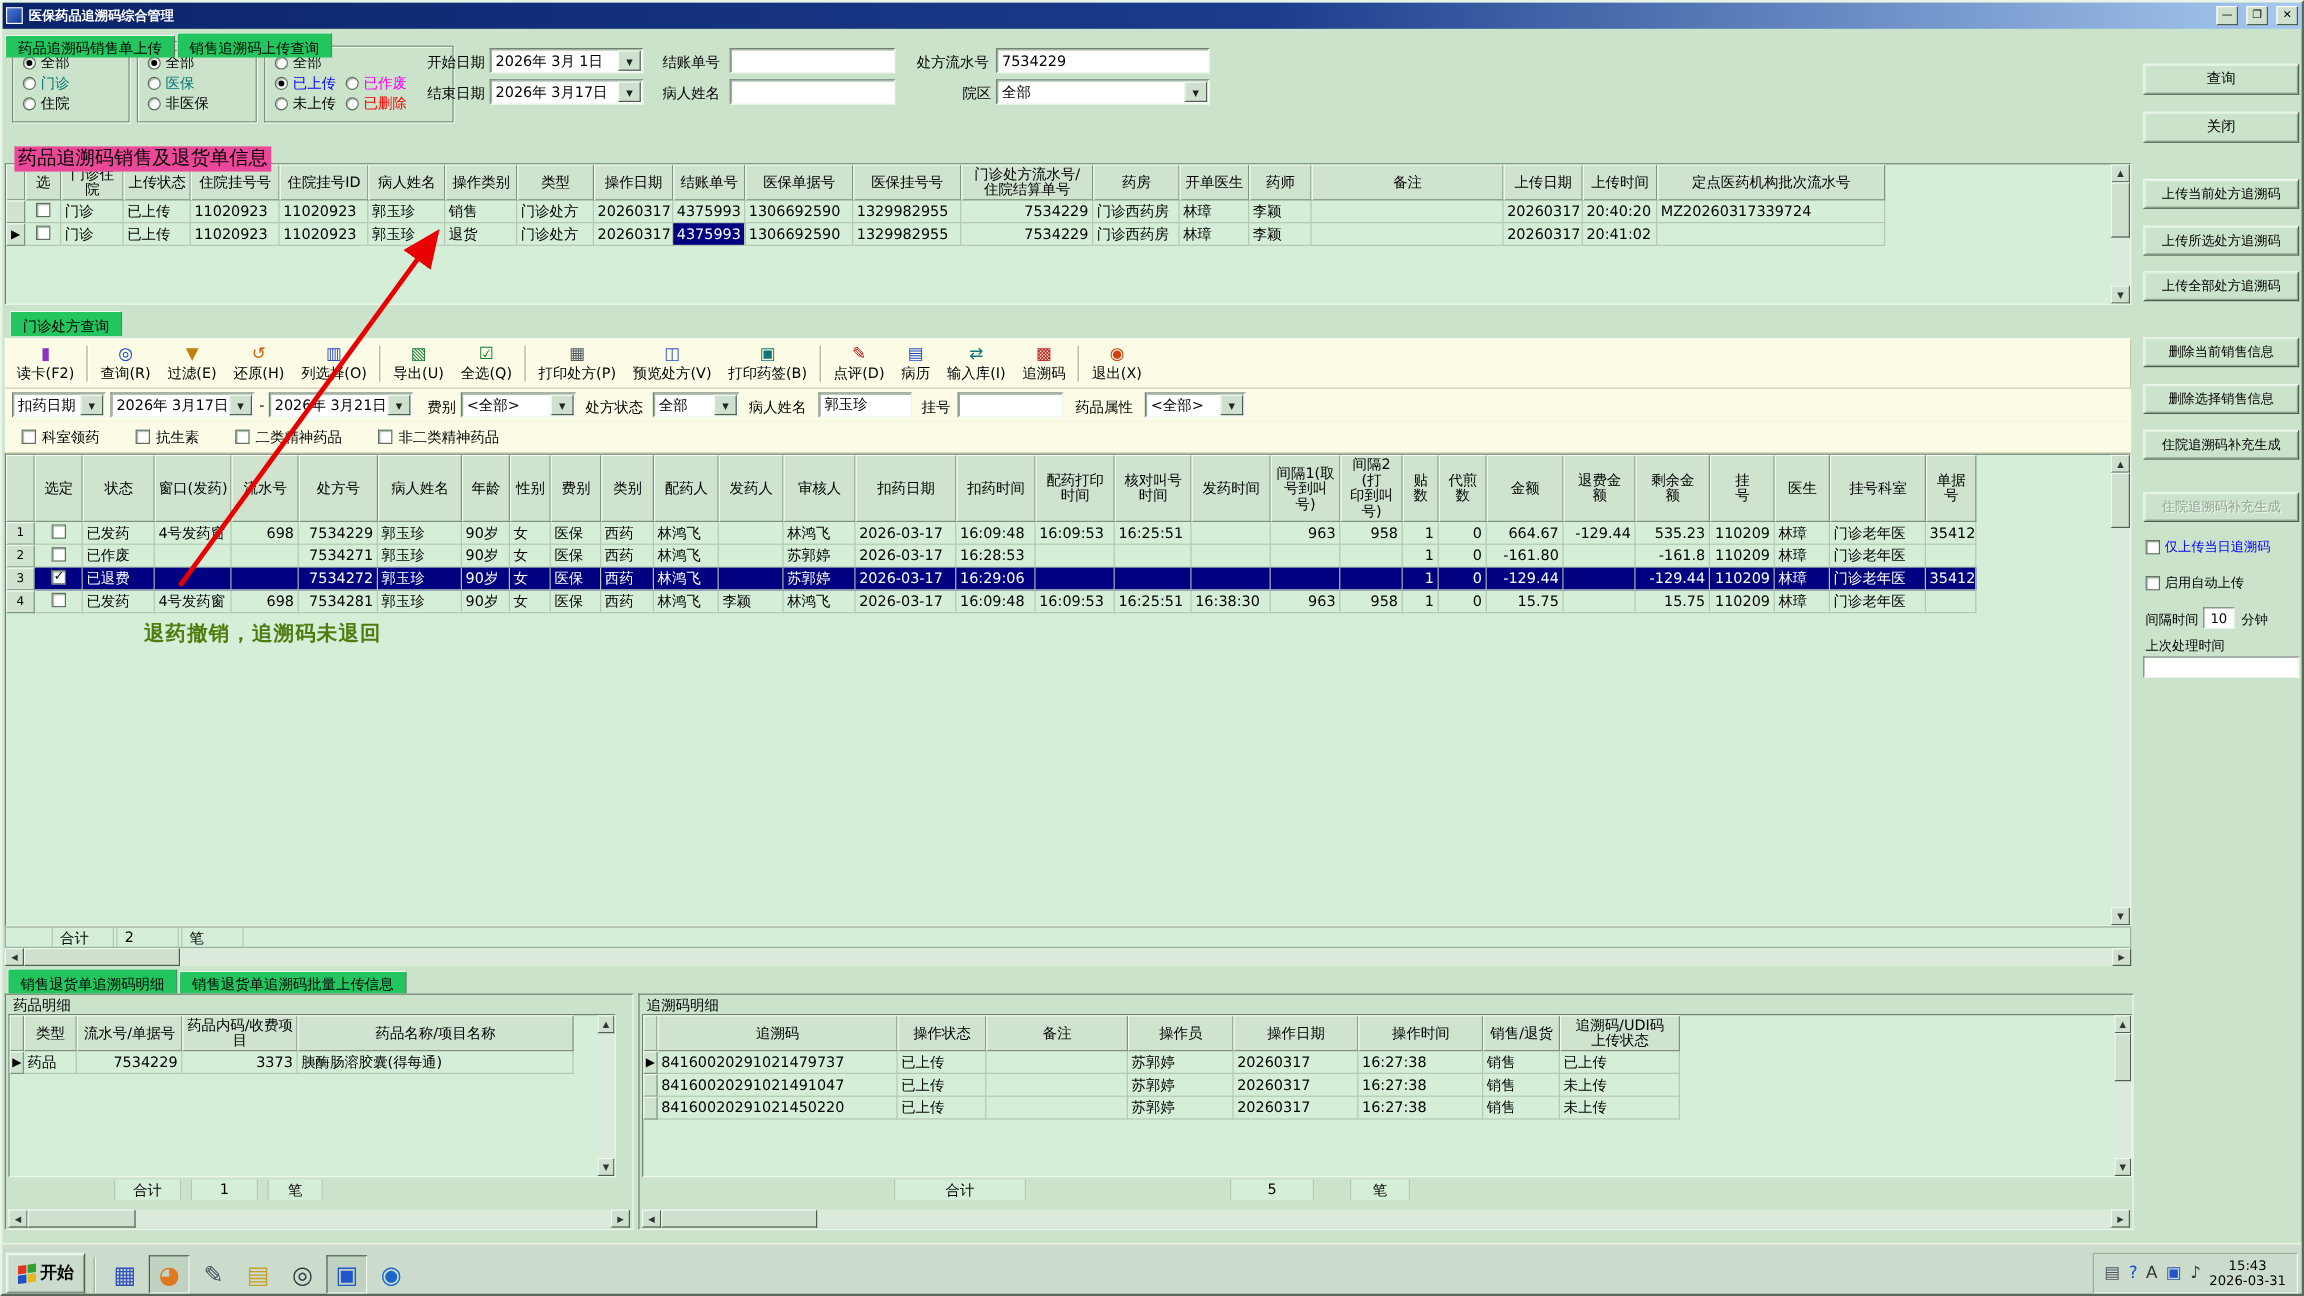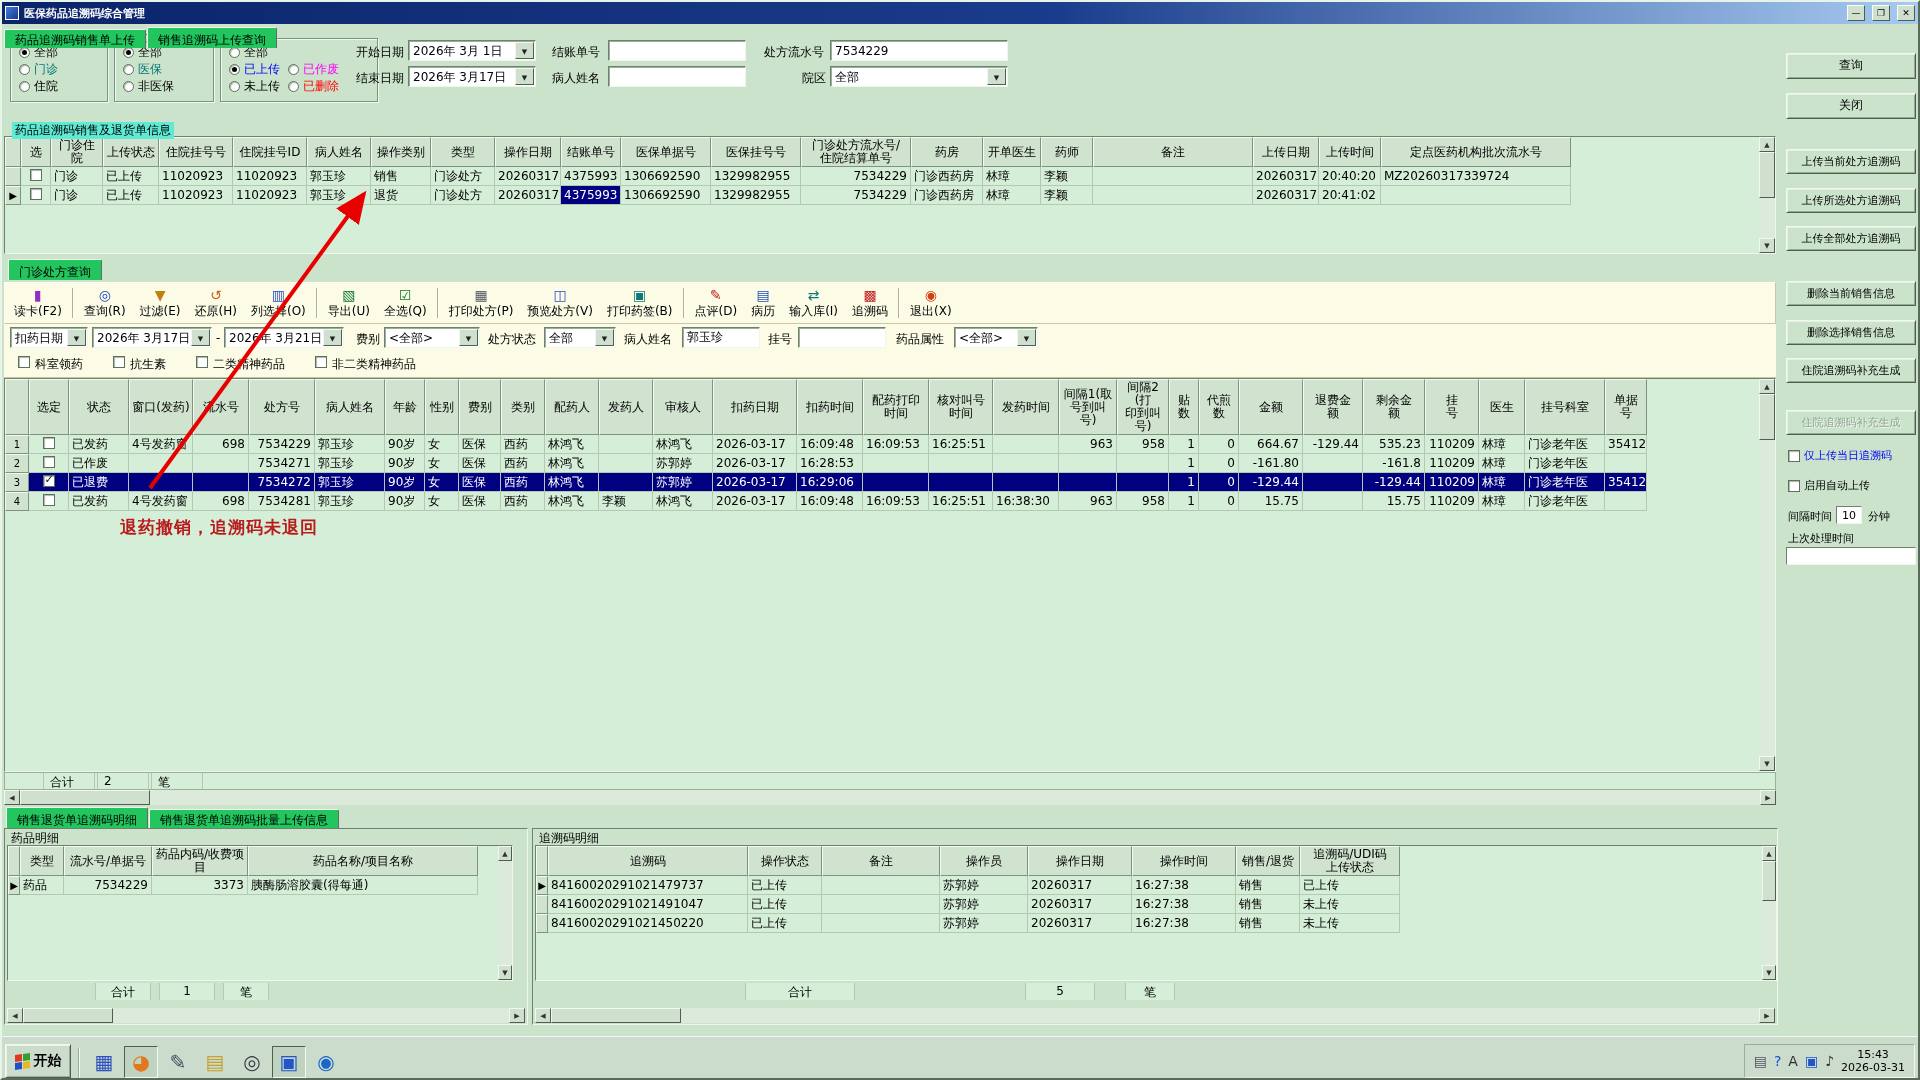--- a/index.html
+++ b/index.html
@@ -31,21 +31,21 @@
 .sidepanel{position:absolute;left:1782px;top:46px;width:134px;height:990px}
 .sbtn{position:absolute;left:2px;width:130px;height:25px;background:#cbe3cb;border:1px solid;border-color:#f0f8f0 #4f5f4f #4f5f4f #f0f8f0;box-shadow:inset 1px 1px 0 #e4f2e4,inset -1px -1px 0 #93ab93;font-size:11px;text-align:center;line-height:23px;cursor:pointer;white-space:nowrap;overflow:hidden}
 .sbtn.big{height:26px;font-size:12px}
 .sbtn.disabled{color:#93a593;text-shadow:1px 1px 0 #f0f8f0;cursor:default}
 .schk{position:absolute;left:4px;display:flex;gap:4px;align-items:center;font-size:11px;cursor:pointer;white-space:nowrap}
 .cb{position:relative;width:12px;height:12px;background:#fff;border:1px solid #5f6f5f;box-shadow:inset 1px 1px 1px #a8b8a8;flex:0 0 12px;display:inline-block}
 .cb.checked::after{content:"✓";position:absolute;left:1px;top:-3px;font-size:11px;color:#111}
 .sidesmall{position:absolute;font-size:11px;white-space:nowrap}
 .sinput{position:absolute;height:18px;background:#fff;border:1px solid;border-color:#6f826f #eef6ee #eef6ee #6f826f;padding:0 3px;font:11px "DejaVu Sans",sans-serif}
 
-.group-title{position:absolute;font-size:12px;z-index:2;background:#5eead4;padding:0 3px}
+.group-title{position:absolute;font-size:16px;z-index:2;background:#ec4899;padding:0 3px}
 .gridbox{position:absolute;background:#d5eed7;border:1px solid;border-color:#6f826f #eef6ee #eef6ee #6f826f;overflow:hidden}
 table.grid{border-collapse:separate;border-spacing:0;table-layout:fixed}
 .grid th{background:#cfe3cf;border:1px solid;border-color:#f2faf2 #7d937d #7d937d #f2faf2;font-weight:normal;font-size:12px;line-height:13px;padding:1px 2px;white-space:pre-line;word-break:break-all;text-align:center;vertical-align:middle;overflow:hidden}
 .grid td{border-right:1px solid #b4c8b4;border-bottom:1px solid #b4c8b4;font-size:12px;height:19px;padding:0 3px;white-space:nowrap;overflow:hidden;vertical-align:middle}
 .grid td.gm{background:#cfe3cf;border:1px solid;border-color:#f2faf2 #7d937d #7d937d #f2faf2;text-align:center;font-size:10px;padding:0;color:#000}
 .grid tr.selrow td{background:#000080;color:#fff}
 .grid tr.selrow td.gm{background:#cfe3cf;color:#000}
 .grid td.hl{background:#000080;color:#fff}
 .grid td.num{text-align:right}
 .grid td.ctr{text-align:center}
@@ -54,21 +54,21 @@
 .drug-t thead th{height:20px}
 .trace-t thead th{height:26px}
 
 .rx-tabstrip{position:absolute;left:2px;top:256px;height:22px;display:flex;align-items:flex-end;padding-left:4px}
 .toolbar{position:absolute;left:2px;top:280px;width:1772px;height:42px;background:#fbfbe6;border:1px solid;border-color:#fffff4 #c8c8a8 #c8c8a8 #fffff4;display:flex;align-items:stretch;padding:1px 2px}
 .titem{display:flex;flex-direction:column;align-items:center;justify-content:center;padding:0 7px;font-size:12px;cursor:pointer;white-space:nowrap}
 .ticon{font-size:14px;line-height:16px}
 .tsep{width:0;border-left:1px solid #b0b090;border-right:1px solid #ffffff;margin:4px 3px}
 .rx-filter{position:absolute;left:2px;top:322px;width:1772px;height:27px;background:#fbfbe6}
 .rx-checks{position:absolute;left:2px;top:349px;width:1772px;height:27px;background:#fbfbe6;display:flex;align-items:center;gap:30px;padding-left:14px;border-bottom:1px solid #c8c8a8}
-.chk{display:flex;align-items:flex-start;gap:5px;font-size:12px;cursor:pointer;white-space:nowrap}
+.chk{display:flex;align-items:center;gap:5px;font-size:12px;cursor:pointer;white-space:nowrap}
 
 .annotation{position:absolute;left:118px;top:514px;font-size:17px;font-weight:bold;z-index:30;letter-spacing:1px}
 .arrowsvg{position:absolute;left:0;top:0;z-index:29;pointer-events:none}
 
 .rx-footer{position:absolute;left:2px;top:770px;width:1772px;height:18px;background:#d5eed7;border:1px solid #9ab09a;padding-left:38px;display:flex}
 .fcell{border-right:1px solid #b4c8b4;border-left:1px solid #b4c8b4;margin-right:2px;padding:1px 6px;font-size:12px;height:16px;min-width:52px}
 .vscroll{position:absolute;width:16px;background:#dceadc;display:flex;flex-direction:column;z-index:5}
 .hscroll{position:absolute;height:15px;background:#dceadc;display:flex;z-index:5}
 .sb{flex:0 0 16px;background:#cfe0cf;border:1px solid;border-color:#f0f8f0 #4f5f4f #4f5f4f #f0f8f0;font-size:7px;color:#333;display:flex;align-items:center;justify-content:center;cursor:pointer}
 .sthumb{background:#cfe0cf;border:1px solid;border-color:#f0f8f0 #4f5f4f #4f5f4f #f0f8f0;cursor:pointer}
@@ -627,21 +627,21 @@
           </tr>
         </tbody>
       </table>
     <div class="vscroll" style="right:0;top:0;height:392px">
       <div class="sb">▲</div>
       <div class="sthumb"></div>
       <div class="sb" style="margin-top:auto">▼</div>
     </div>
   </div>
 
-  <div class="annotation" style="color: #b91c1c;">退药撤销，追溯码未退回</div>
+  <div class="annotation" style="color: #4d7c0f;">退药撤销，追溯码未退回</div>
   <svg class="arrowsvg" width="1920" height="1080" viewBox="0 0 1920 1080">
     <defs>
       <marker id="ah" markerWidth="9" markerHeight="8" refX="7" refY="3.5" orient="auto">
         <path d="M0,0 L8,3.5 L0,7 Z" fill="#e80000"></path>
       </marker>
     </defs>
     <line x1="148" y1="486" x2="362" y2="192" stroke="#e80000" stroke-width="4" marker-end="url(#ah)"></line>
   </svg>
 
   <div class="rx-footer">

